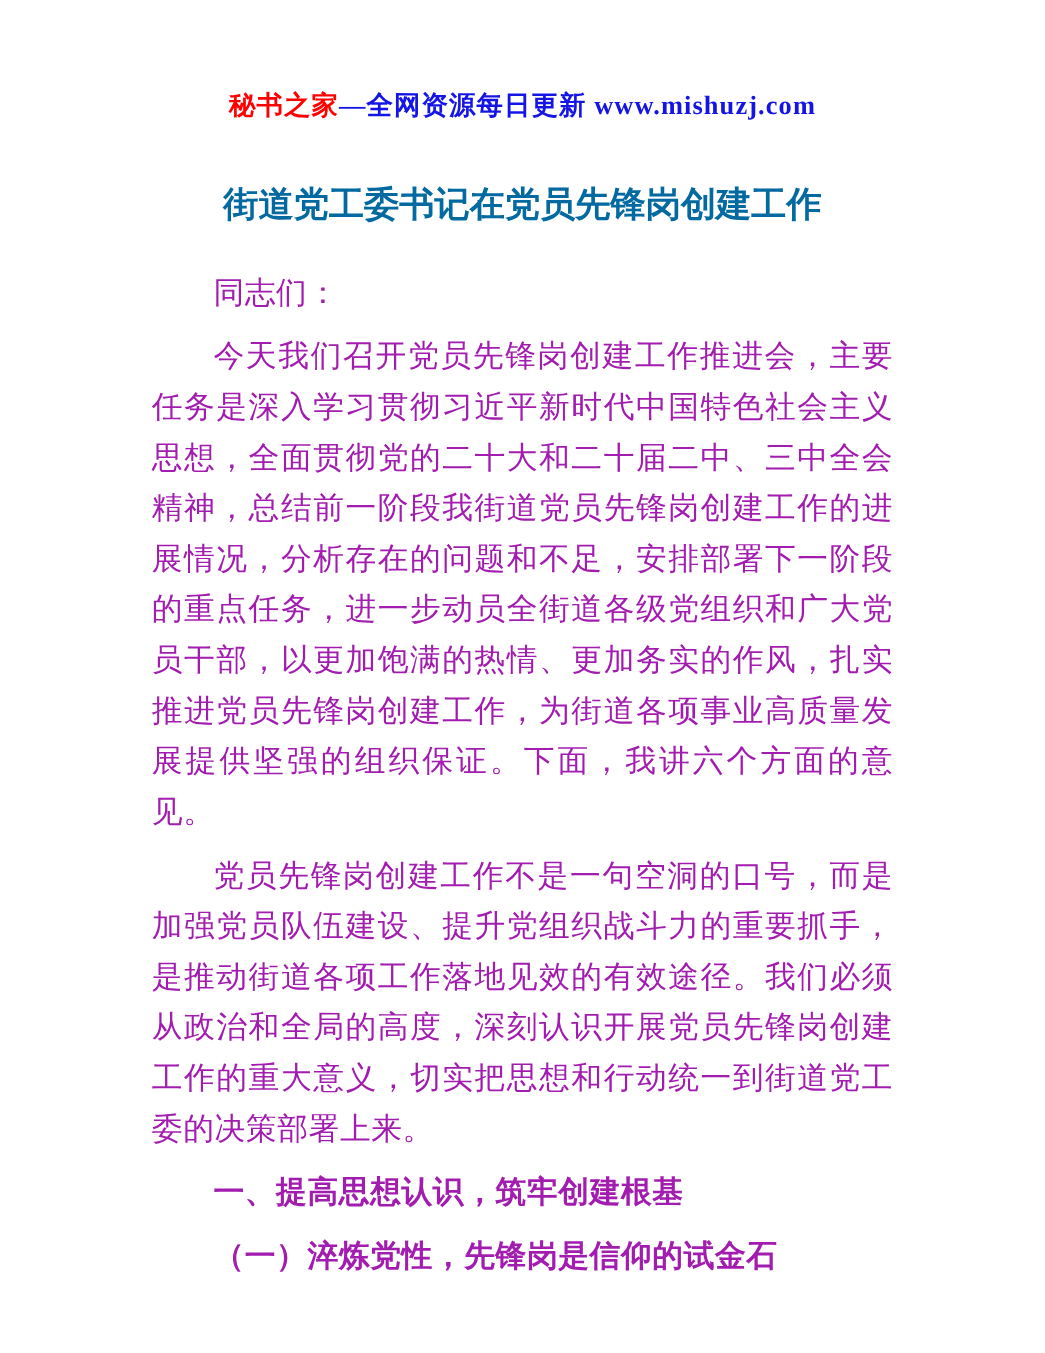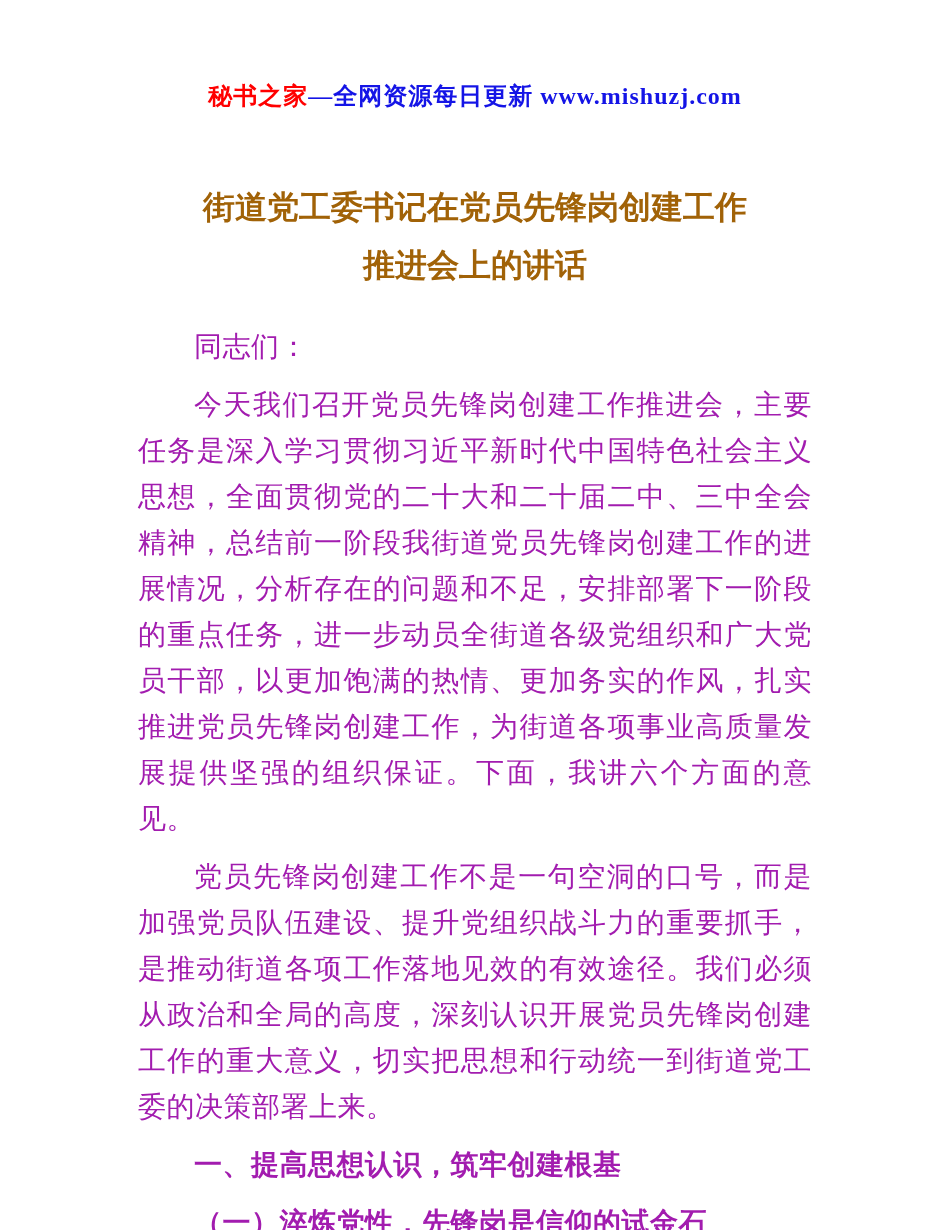--- a/index.html
+++ b/index.html
@@ -19,39 +19,39 @@
     width: 950px;
     height: 1230px;
     padding: 80px 138px 0 138px;
     background: #ffffff;
   }
   .doc-header {
     text-align: center;
     font-size: 24px;
     font-weight: bold;
     letter-spacing: 1px;
-    margin-bottom: 66px;
+    margin-bottom: 44px;
     white-space: nowrap;
   }
   .site-name {
     color: var(--header_red, #ff0000);
   }
   .site-tagline, .site-url {
     color: var(--header_blue, #1414e6);
   }
   .site-url {
     cursor: pointer;
   }
   .doc-title {
     margin: 0 0 30px 0;
     text-align: center;
     font-size: 32px;
     font-weight: bold;
     line-height: 58px;
-    color: #a16207;
+    color: #0369a1;
   }
   .title-line {
     display: block;
   }
   .para {
     margin: 0 0 12px 0;
     font-size: 28px;
     line-height: 46px;
     text-align: justify;
     text-indent: 2em;
@@ -66,21 +66,20 @@
 <body>
 
 <div class="doc-page">
 
   <div class="doc-header">
     <span class="site-name">秘书之家</span><span class="site-tagline">—全网资源每日更新 </span><span class="site-url">www.mishuzj.com</span>
   </div>
 
   <h1 class="doc-title">
     <span class="title-line">街道党工委书记在党员先锋岗创建工作</span>
-    <span class="title-line">推进会上的讲话</span>
   </h1>
 
   <p class="para">同志们：</p>
 
   <p class="para">今天我们召开党员先锋岗创建工作推进会，主要任务是深入学习贯彻习近平新时代中国特色社会主义思想，全面贯彻党的二十大和二十届二中、三中全会精神，总结前一阶段我街道党员先锋岗创建工作的进展情况，分析存在的问题和不足，安排部署下一阶段的重点任务，进一步动员全街道各级党组织和广大党员干部，以更加饱满的热情、更加务实的作风，扎实推进党员先锋岗创建工作，为街道各项事业高质量发展提供坚强的组织保证。下面，我讲六个方面的意见。</p>
 
   <p class="para">党员先锋岗创建工作不是一句空洞的口号，而是加强党员队伍建设、提升党组织战斗力的重要抓手，是推动街道各项工作落地见效的有效途径。我们必须从政治和全局的高度，深刻认识开展党员先锋岗创建工作的重大意义，切实把思想和行动统一到街道党工委的决策部署上来。</p>
 
   <p class="para heading">一、提高思想认识，筑牢创建根基</p>
 

